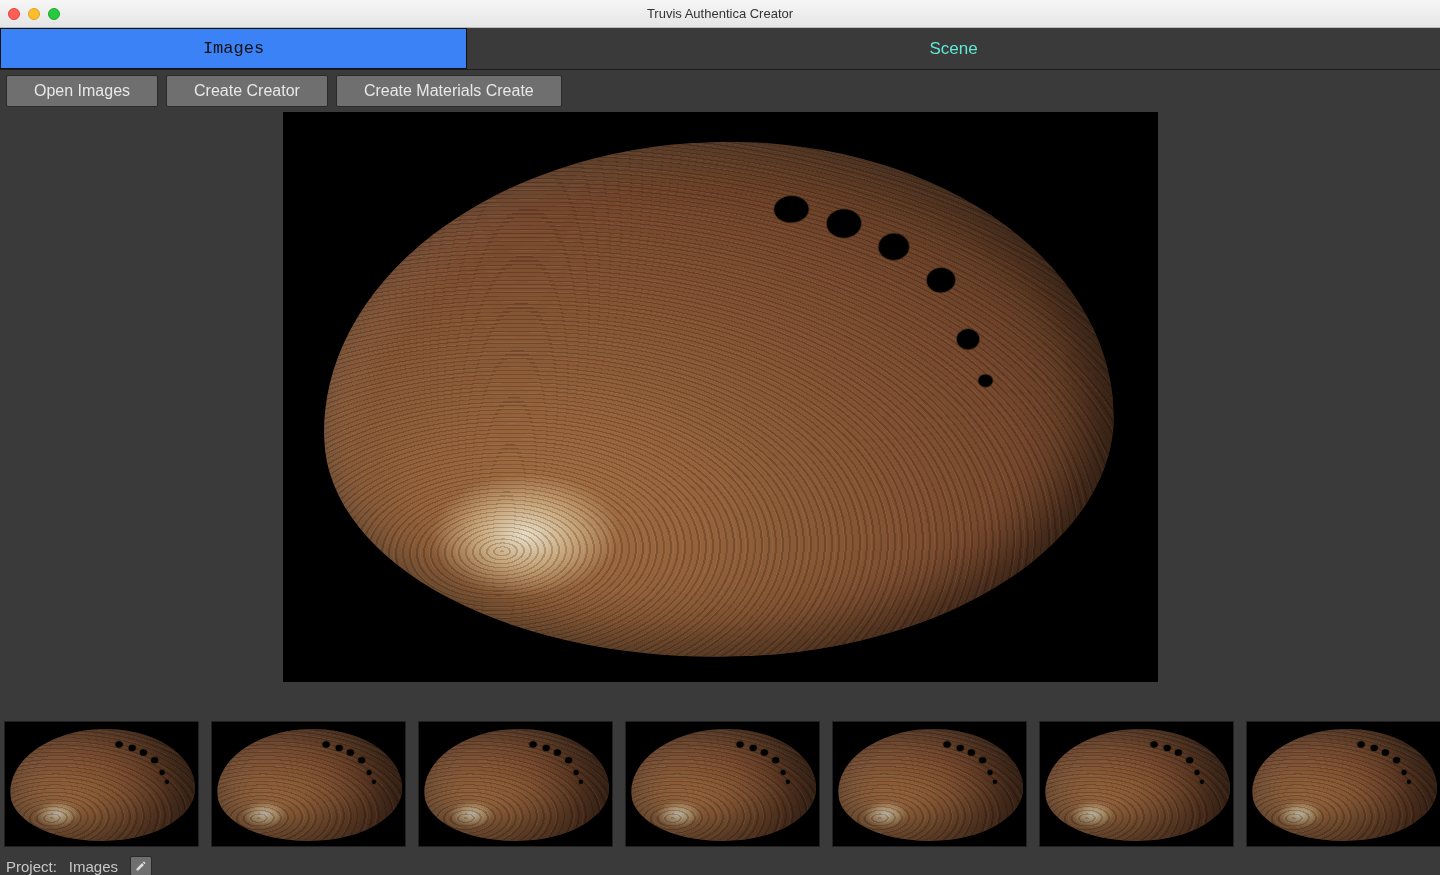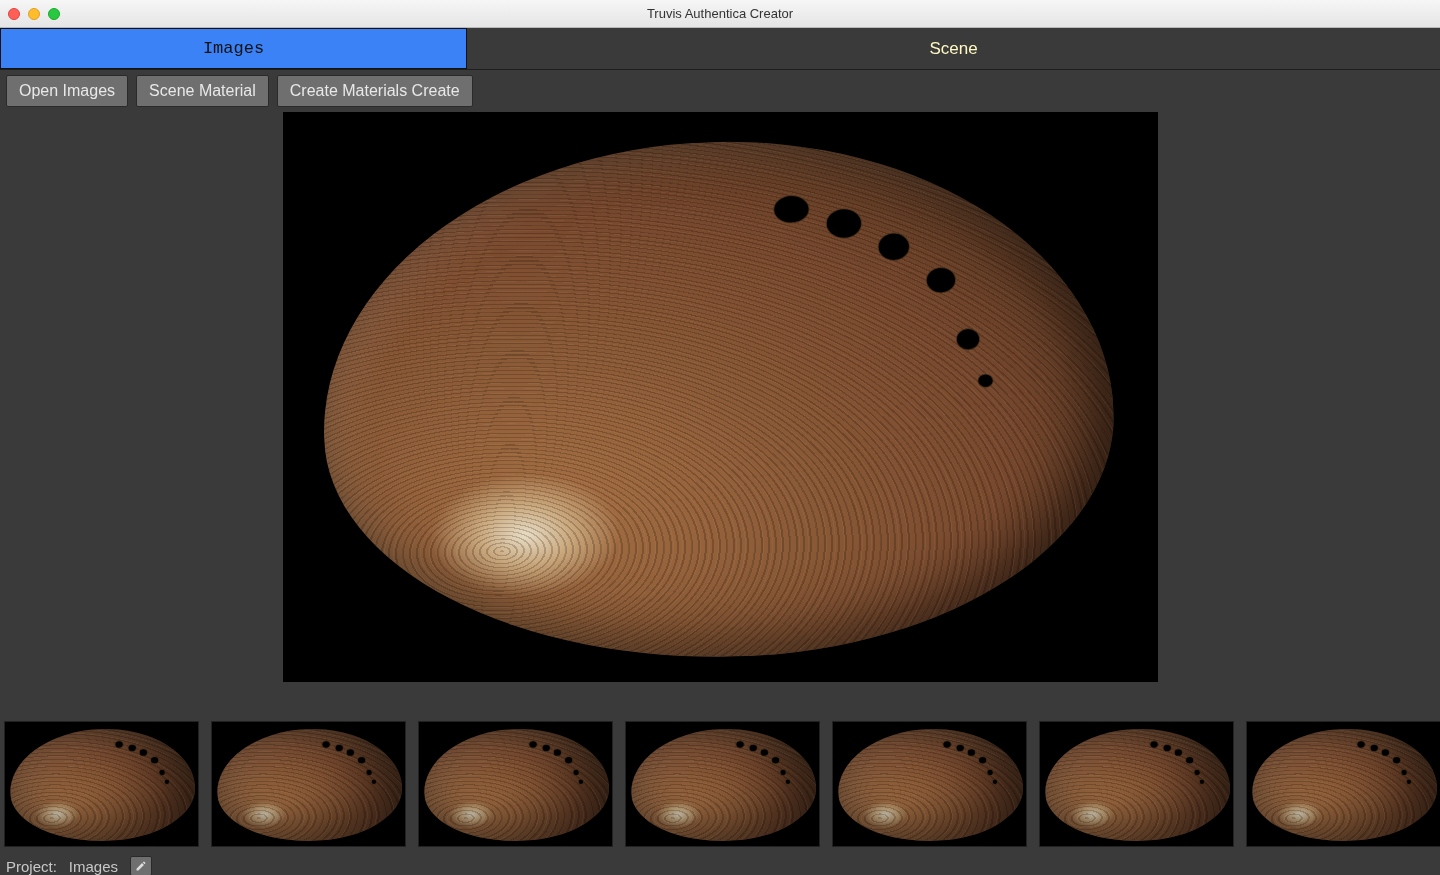--- a/index.html
+++ b/index.html
@@ -20,42 +20,42 @@
   
   .tabbar {
     height: 42px;
     background:#3a3a3a;
     display:flex;
     border-bottom:1px solid #1e1e1e;
   }
   .tab {
     flex:1;
     display:flex; align-items:center; justify-content:center;
-    font-size:17px; color:#fef9c3;
+    font-size:17px; color:#5eead4;
     cursor:pointer;
   }
   .tab.active {
     background:#3b82f6;
     color:#111;
     border:1px solid #111;
     flex:0 0 467px;
     font-family:Liberation Mono, monospace;
   }
   
   .toolbar {
     height:42px;
     background:#3a3a3a;
     display:flex; align-items:center;
     gap:8px; padding:6px;
   }
   .btn {
     background:#6f6f6f;
     color:#e8e8e8;
     border:1px solid #2a2a2a;
-    padding:6px 12px;
+    padding:6px 27px;
     font-size:16px;
     border-radius:2px;
     cursor:pointer;
   }
   
   .main-area {
     position:relative;
     height: calc(875px - 22px - 42px - 42px - 134px - 30px);
     background:#3a3a3a;
     display:flex; justify-content:center; align-items:flex-start;
@@ -168,21 +168,21 @@
   <div class="title-text">Truvis Authentica Creator</div>
 </div>
 
 <div class="tabbar">
   <div class="tab active">Images</div>
   <div class="tab">Scene</div>
 </div>
 
 <div class="toolbar">
   <button class="btn">Open Images</button>
-  <button class="btn">Scene Material</button>
+  <button class="btn">Create Creator</button>
   <button class="btn">Create Materials Create</button>
 </div>
 
 <div class="main-area">
   <div class="main-image">
     <div class="shell">
       <div class="holes">
         <div class="hole h1"></div>
           <div class="hole h2"></div>
           <div class="hole h3"></div>

